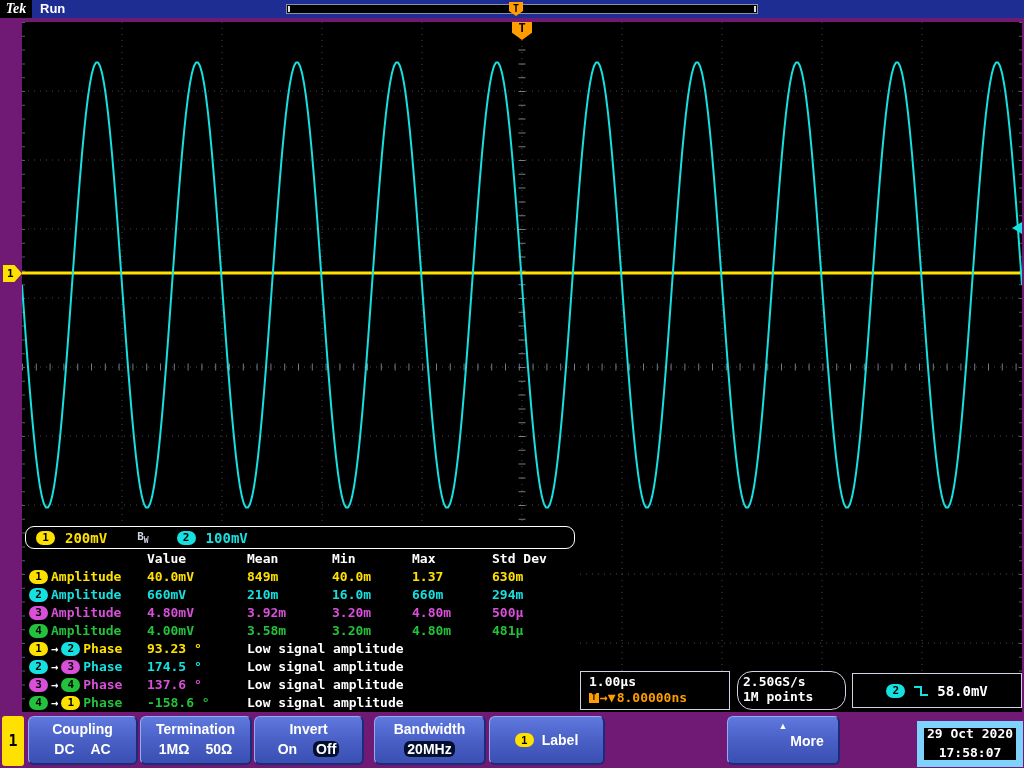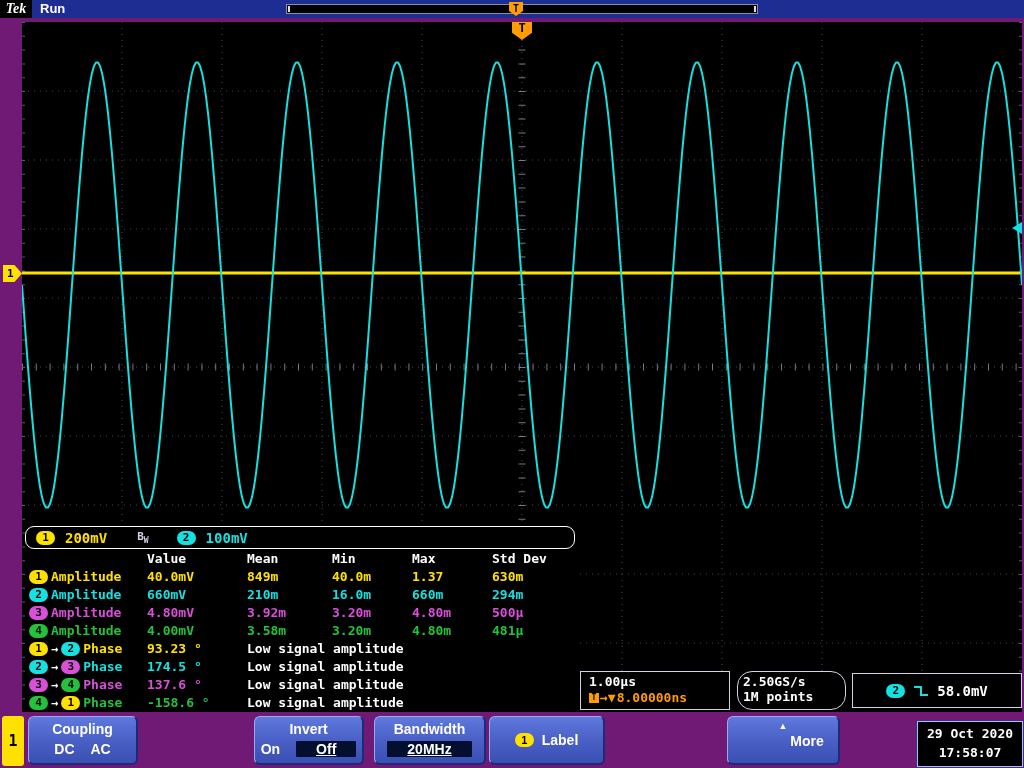--- a/index.html
+++ b/index.html
@@ -67,34 +67,34 @@
        justify-content:center;gap:8px;font-size:14px;}
 
   
   .skbtn{position:absolute;top:716px;height:49px;border-radius:6px;color:#fff;text-align:center;
        font-family:"Liberation Sans",sans-serif;font-weight:bold;font-size:14px;box-sizing:border-box;
        background:linear-gradient(180deg,#5f79de 0%,#4a60c6 50%,#3a4fb2 100%);
        border-top:1px solid #98abf0;border-left:1px solid #98abf0;
        border-right:2px solid #1b2b78;border-bottom:2px solid #1b2b78;}
   .skbtn .title{margin-top:4px;}
   .skbtn .opts{margin-top:4px;display:flex;justify-content:center;gap:16px;align-items:center;}
-  .opt-dark{background:#040f30;padding:0 20px;border-radius:1px;text-decoration:underline;}
+  .opt-dark{background:#040f30;padding:0 3px;border-radius:6px;}
   .btn-coupling{left:28px;width:110px}
   .btn-termination{left:140px;width:112px}
   .btn-invert{left:254px;width:110px}
   .btn-bandwidth{left:374px;width:112px}
   .btn-label{left:489px;width:116px;display:flex;align-items:center;justify-content:center;gap:8px;}
   .btn-more{left:727px;width:113px}
   .btn-more .up{font-size:9px;margin-top:5px;line-height:9px;}
   .btn-more .title{margin-top:2px;padding-left:48px;}
 
   .corner-badge{position:absolute;left:2px;top:716px;width:22px;height:50px;background:#ffe100;
        border-radius:3px;color:#000;font-size:15px;display:flex;align-items:center;justify-content:center;}
   .datetime{position:absolute;left:917px;top:721px;width:106px;height:46px;background:#000;color:#fff;
-       border:1px solid #7dd3fc;box-sizing:border-box;font-size:13px;text-align:center;
+       border:7px solid #7dd3fc;box-sizing:border-box;font-size:13px;text-align:center;
        display:flex;flex-direction:column;justify-content:center;line-height:1.45;}
 </style>
 </head>
 <body>
 
 <div class="screen">
 
   <div class="topbar">
     <div class="tek">Tek</div>
     <div class="run">Run</div>
@@ -269,20 +269,27 @@
 
   <div class="corner-badge">1</div>
 
   <div class="skbtn btn-coupling">
     <div class="title">Coupling</div>
     <div class="opts">
       <span>DC</span>
       <span>AC</span>
     </div>
   </div>
+  <div class="skbtn btn-termination">
+    <div class="title">Termination</div>
+    <div class="opts">
+      <span>1MΩ</span>
+      <span>50Ω</span>
+    </div>
+  </div>
   <div class="skbtn btn-invert">
     <div class="title">Invert</div>
     <div class="opts">
       <span>On</span>
       <span class="opt-dark">Off</span>
     </div>
   </div>
   <div class="skbtn btn-bandwidth">
     <div class="title">Bandwidth</div>
     <div class="opts">

